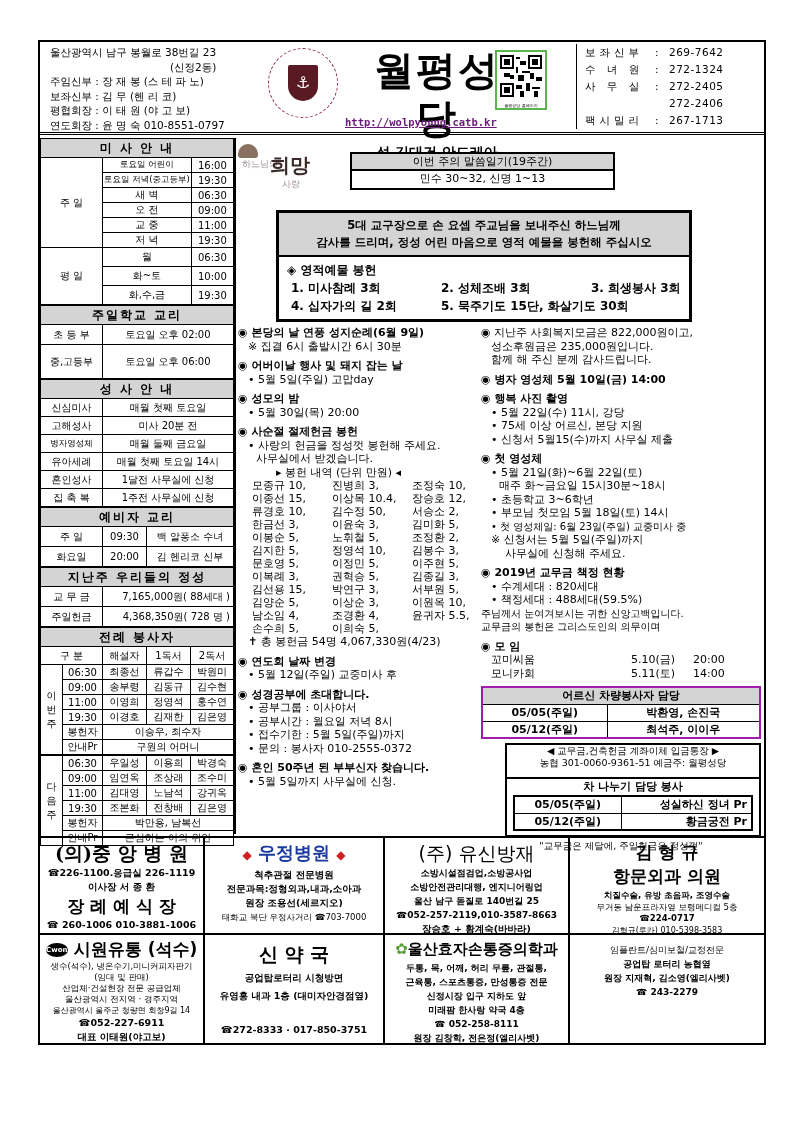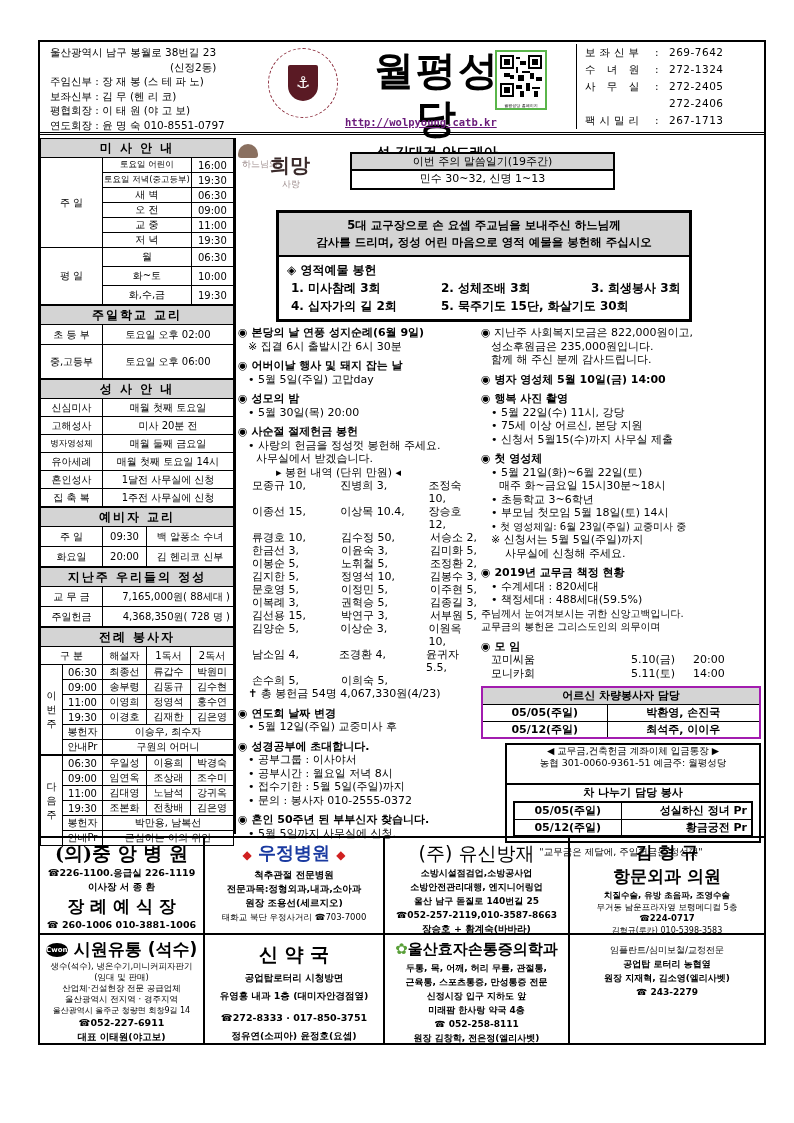--- a/index.html
+++ b/index.html
@@ -42,29 +42,29 @@
   .word-box .top{background:#d4d4d4;border-bottom:2px solid #000;}
   .offer-box{position:absolute;left:38px;top:72px;width:416px;border:3px solid #000;}
   .offer-box .hd{background:#d4d4d4;text-align:center;font-weight:bold;font-size:11.5px;line-height:17px;padding:4px 0;border-bottom:2px solid #000;}
   .offer-box .bd{padding:4px 8px;font-size:12px;font-weight:bold;line-height:18px;}
   .offer-box .ir{display:flex;padding-left:4px;}
   .notices{position:absolute;left:0;top:188px;width:244px;font-size:11px;line-height:13.5px;}
   .notices2{position:absolute;left:243px;top:188px;width:280px;font-size:11px;line-height:13.5px;}
   .n-head{font-weight:bold;margin-top:6px;}
   .n-sub{padding-left:10px;}
   .don{font-size:11px;padding-left:14px;line-height:13px;}
-  .don .r3{display:flex;gap:9px;}
+  .don .r3{display:flex;}
   .don .r3 span{display:inline-block;}
   .don .c{width:80px;}
   .mini-table{border:2px solid #a21caf;margin-top:6px;}
   .mini-table td{border:1px solid #000;font-size:11px;font-weight:bold;text-align:center;height:17px;}
   .mini-table .hd{background:#d4d4d4;}
   .bank{border:2px solid #000;margin-top:4px;margin-left:24px;}
   .bank .l1{text-align:center;font-size:9.5px;line-height:12px;}
-  .bank .l2{text-align:center;font-size:9.5px;line-height:12px;border-bottom:2px solid #000;padding-bottom:14px;}
+  .bank .l2{text-align:center;font-size:9.5px;line-height:12px;border-bottom:2px solid #000;padding-bottom:8px;}
   .bank .l3{text-align:center;font-size:11px;font-weight:bold;line-height:16px;}
   .bank table{width:calc(100% - 12px);margin:0 6px 4px;border:2px solid #000;}
   .bank td{border:1px solid #000;font-size:11px;font-weight:bold;height:16px;}
   .quote{text-align:center;font-size:9.5px;margin-top:2px;}
   
   .ads{position:absolute;left:0;top:794px;width:724px;height:207px;border-top:2px solid #000;display:grid;grid-template-columns:165px 180px 185px 194px;grid-template-rows:97px 110px;}
   .ad{border-right:2px solid #000;border-bottom:2px solid #000;text-align:center;font-size:9.5px;line-height:14px;padding-top:2px;overflow:hidden;}
   .ad:nth-child(4n){border-right:none;}
   .ad:nth-child(n+5){border-bottom:none;}
   .ad .big{font-size:17px;font-weight:bold;line-height:24px;font-family:"DejaVu Serif",serif;}
@@ -610,21 +610,21 @@
       <div style="font-size:8.5px;line-height:11px">산업체·건설현장 전문 공급업체</div>
       <div style="font-size:8.5px;line-height:11px">울산광역시 전지역 · 경주지역</div>
       <div style="font-size:8px;line-height:11px">울산광역시 울주군 청량면 회창9길 14</div>
       <div class="b">☎052-227-6911</div>
       <div class="b">대표 이태원(야고보)</div>
     </div>
     <div class="ad">
       <div class="big2" style="margin-top:4px">신 약 국</div>
       <div class="b" style="margin-top:4px">공업탑로터리 시청방면</div>
       <div class="b" style="margin-top:4px">유영홍 내과 1층 (대미자안경점옆)</div>
-      <div class="b" style="margin-top:8px">☎272-8333 · 017-850-3751</div>
+      <div class="b" style="margin-top:20px">☎272-8333 · 017-850-3751</div>
       <div class="b" style="margin-top:4px">정유연(소피아)  윤정호(요셉)</div>
     </div>
     <div class="ad">
       <div class="big" style="font-family:'DejaVu Sans',sans-serif;font-size:15px"><span style="color:#5aa03a">✿</span><span>울산효자손통증의학과</span></div>
       <div class="b" style="font-size:9px">두통, 목, 어깨, 허리 무릎, 관절통,</div>
       <div class="b" style="font-size:9px">근육통, 스포츠통증, 만성통증 전문</div>
       <div class="b" style="font-size:9px">신정시장 입구 지하도 앞</div>
       <div class="b" style="font-size:9px">미래팜 한사랑 약국 4층</div>
       <div class="b" style="font-size:9px">☎ 052-258-8111</div>
       <div class="b" style="font-size:9px">원장 김창학, 전은정(엘리사벳)</div>

